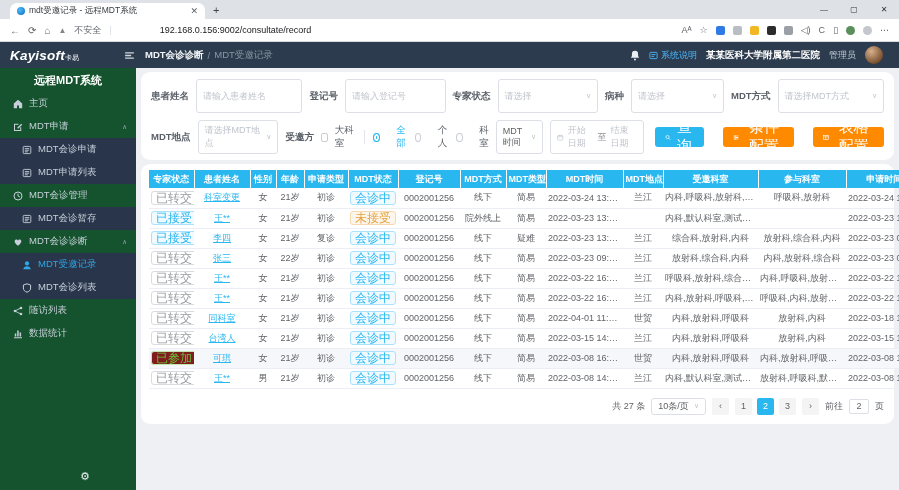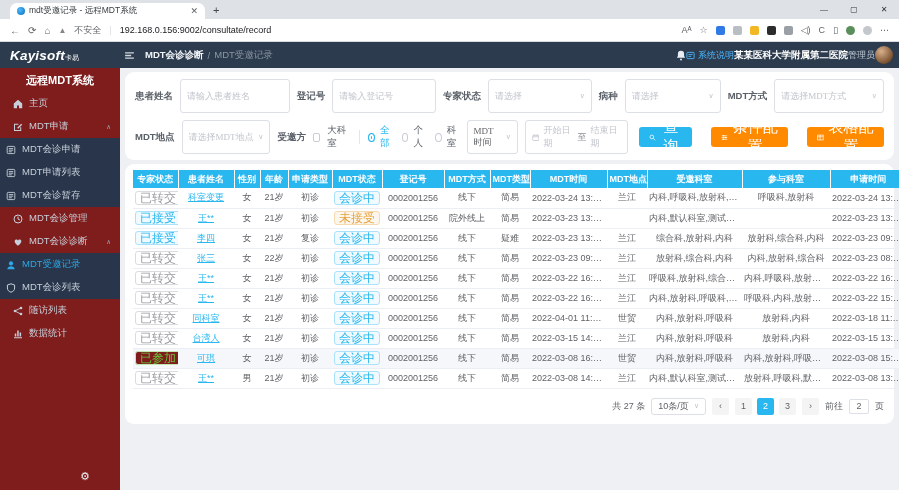--- a/index.html
+++ b/index.html
@@ -15,72 +15,72 @@
   .tab-x{color:#5f6368;font-size:9px;}
   .newtab{font-size:11px;color:#444;margin:0 0 3px 8px;}
   .winctl{position:absolute;right:0;top:0;height:19px;display:flex;}
   .winctl span{width:30px;text-align:center;font-size:8px;line-height:19px;color:#333;}
   .urlbar{height:23px;background:#fff;border-bottom:1px solid #d8dade;display:flex;align-items:center;
           padding:0 10px;gap:8px;font-size:9px;color:#5f6368;}
   .nav-ic{font-size:10px;color:#5f6368;}
   .warn{color:#80868b;font-size:8px;}
   .sec-label{color:#5f6368;}
   .url-sep{color:#dadce0;}
-  .url-text{color:#202124;}
+  .url-text{color:#202124;margin-left:40px;}
   .url-right{margin-left:auto;display:flex;align-items:center;gap:8px;}
   .ext{width:9px;height:9px;border-radius:2px;display:inline-block;}
   .url-right .glyph{font-size:9px;color:#5f6368;}
 
   
   .appheader{height:26px;background:#2c3b4d;display:flex;align-items:center;color:#fff;}
   .logo{width:120px;flex-shrink:0;padding-left:10px;font-size:13.5px;font-weight:bold;font-style:italic;
         color:#fff;letter-spacing:.2px;}
   .logo small{font-size:7px;font-style:normal;font-weight:normal;}
   .collapse{color:#cfd6dd;margin:0 10px 0 4px;display:flex;}
   .crumb1{font-size:9.5px;font-weight:bold;color:#f2f5f8;}
   .crumbsep{font-size:9.5px;color:#8b97a5;margin:0 4px;}
   .crumb2{font-size:9.5px;color:#8b97a5;}
-  .hdr-right{margin-left:auto;display:flex;align-items:center;gap:0;padding-right:6px;}
+  .hdr-right{margin-left:auto;display:flex;align-items:center;gap:9px;padding-right:16px;}
   .bell{color:#e8eef4;display:flex;}
   .sys{color:#4db8ff;font-size:9px;display:flex;align-items:center;gap:3px;}
   .hosp{font-size:9.5px;font-weight:bold;color:#fff;}
   .role{font-size:9px;color:#c3ccd6;}
   .avatar{width:18px;height:18px;border-radius:50%;
           background:radial-gradient(circle at 35% 30%,#d9b08c,#7a5230 70%,#3c2a18);}
 
   
   .appbody{display:flex;height:422px;}
-  .sidebar{width:120px;flex-shrink:0;background:#7f1d1d;position:relative;}
+  .sidebar{width:136px;flex-shrink:0;background:#14532d;position:relative;}
   .sb-title{height:24px;line-height:24px;text-align:center;color:#fff;font-weight:bold;font-size:11px;}
   .mi{height:23px;display:flex;align-items:center;gap:6px;padding-left:13px;color:#c7d0da;font-size:9.5px;cursor:pointer;}
-  .mi.l2{padding-left:6px;background:#28354a;}
+  .mi.l2{padding-left:22px;background:#28354a;}
   .mi.active{color:#2ea8e6;}
   .mic{display:flex;flex-shrink:0;}
   .mic svg{width:10px;height:10px;}
   .mi .arrow{margin-left:auto;margin-right:9px;font-size:6.5px;color:#9aa6b4;}
   .gear{position:absolute;bottom:7px;left:80px;color:#eef1f5;font-size:11px;cursor:pointer;}
 
   .main{flex:1;padding:4px 5px;display:flex;flex-direction:column;gap:4px;overflow:hidden;}
   .card{background:#fff;border-radius:9px;}
 
   
   .filters{padding:7px 10px 6px;display:flex;flex-direction:column;gap:7px;}
   .frow{display:flex;align-items:center;gap:7px;font-size:9.5px;color:#303133;flex-wrap:nowrap;}
   .flabel{font-weight:bold;color:#5a6068;white-space:nowrap;}
   .fbox{height:19px;border:1px solid #dcdfe6;border-radius:3px;display:flex;align-items:center;
-        padding:16px 6px;color:#c0c4cc;font-size:9px;background:#fff;gap:4px;font-family:Liberation Serif, serif;}
+        padding:16px 6px;color:#c0c4cc;font-size:9px;background:#fff;gap:4px;}
   .fbox .caret{margin-left:auto;color:#c0c4cc;font-size:7px;}
   .fbox.valtext{color:#606266;}
   .w110{width:110px;}.w104{width:104px;}.w96{width:96px;}.w60{width:62px;}
   .daterange{width:128px;}
   .daterange .zhi{color:#909399;}
   .chk{width:9px;height:9px;border:1px solid #c9ccd4;border-radius:2px;background:#fff;}
   .chklb{color:#5a6068;}
   .vdiv{width:1px;height:14px;background:#e2e5ea;margin:0 2px;}
-  .radio{display:flex;align-items:center;gap:5px;color:#5a6068;}
+  .radio{display:flex;align-items:center;gap:14px;color:#5a6068;text-align:right;}
   .radio .dot{width:9px;height:9px;border:1px solid #c9ccd4;border-radius:50%;background:#fff;}
   .radio.sel{color:#29b7f0;}
   .radio.sel .dot{background:#29b7f0;border-color:#29b7f0;box-shadow:inset 0 0 0 2px #fff;}
   .btn{height:20px;border:none;border-radius:3px;display:flex;align-items:center;gap:4px;
        padding:0 10px;color:#fff;font-size:15px;cursor:pointer;font-family:inherit;}
   .btn svg{width:9px;height:9px;}
   .btn.search{background:#29b7f0;margin-left:4px;}
   .btn.cfg{background:#ff8a00;margin-left:12px;}
 
   
@@ -215,37 +215,37 @@
         </div>
         <div class="mi l2">
           <span class="mic">
             <svg viewBox="0 0 10 10">
               <rect x="1.2" y="1.4" width="7.6" height="7.2" rx="1" fill="none" stroke="currentColor" stroke-width=".9"></rect>
               <path d="M2.8 3.6h4.4M2.8 5.2h4.4M2.8 6.8h3" stroke="currentColor" stroke-width=".9"></path>
             </svg>
           </span>
           <span class="milabel">MDT申请列表</span>
         </div>
+        <div class="mi">
+          <span class="mic">
+            <svg viewBox="0 0 10 10">
+              <circle cx="5" cy="5" r="4" fill="none" stroke="currentColor" stroke-width="1"></circle>
+              <path d="M5 2.6V5l1.9 1" fill="none" stroke="currentColor" stroke-width="1"></path>
+            </svg>
+          </span>
+          <span class="milabel">MDT会诊管理</span>
+        </div>
         <div class="mi l2">
           <span class="mic">
             <svg viewBox="0 0 10 10">
               <rect x="1.2" y="1.4" width="7.6" height="7.2" rx="1" fill="none" stroke="currentColor" stroke-width=".9"></rect>
               <path d="M2.8 3.6h4.4M2.8 5.2h4.4M2.8 6.8h3" stroke="currentColor" stroke-width=".9"></path>
             </svg>
           </span>
           <span class="milabel">MDT会诊暂存</span>
-        </div>
-        <div class="mi">
-          <span class="mic">
-            <svg viewBox="0 0 10 10">
-              <circle cx="5" cy="5" r="4" fill="none" stroke="currentColor" stroke-width="1"></circle>
-              <path d="M5 2.6V5l1.9 1" fill="none" stroke="currentColor" stroke-width="1"></path>
-            </svg>
-          </span>
-          <span class="milabel">MDT会诊管理</span>
         </div>
         <div class="mi">
           <span class="mic">
             <svg viewBox="0 0 10 10">
               <path d="M5 8.8C1.2 6.3.9 3.4 2.8 2.6c1-.4 1.9.2 2.2 1 .3-.8 1.2-1.4 2.2-1 1.9.8 1.6 3.7-2.2 6.2z" fill="currentColor"></path>
             </svg>
           </span>
           <span class="milabel">MDT会诊诊断</span>
           <span class="arrow">∧</span>
         </div>

